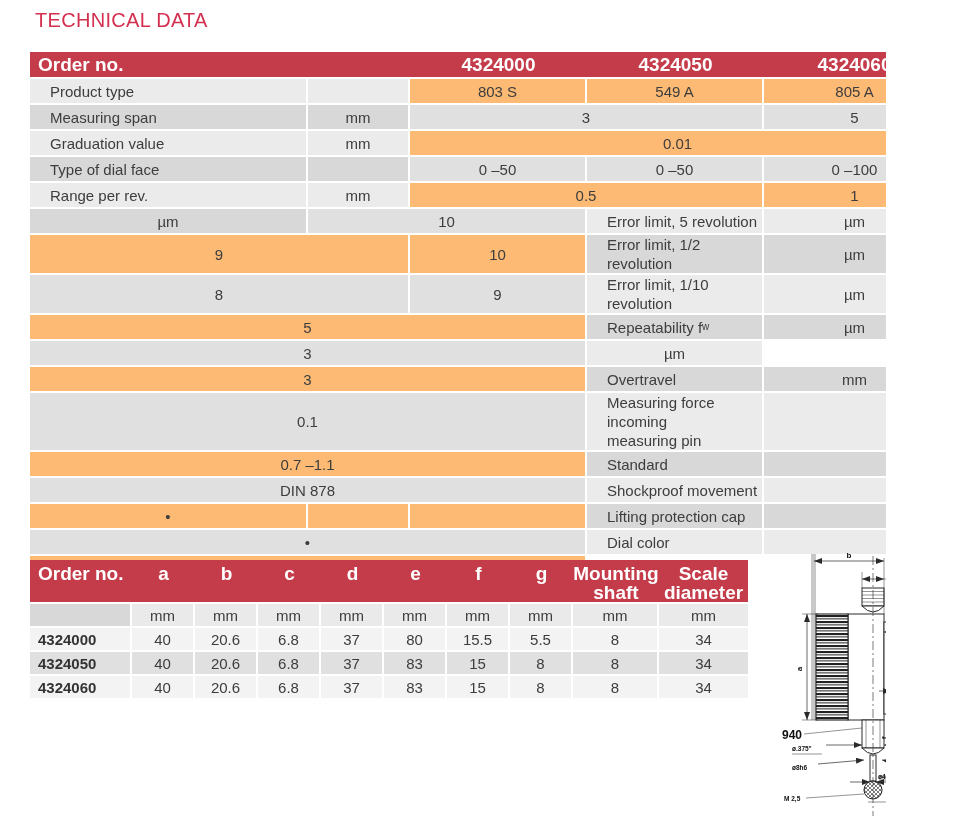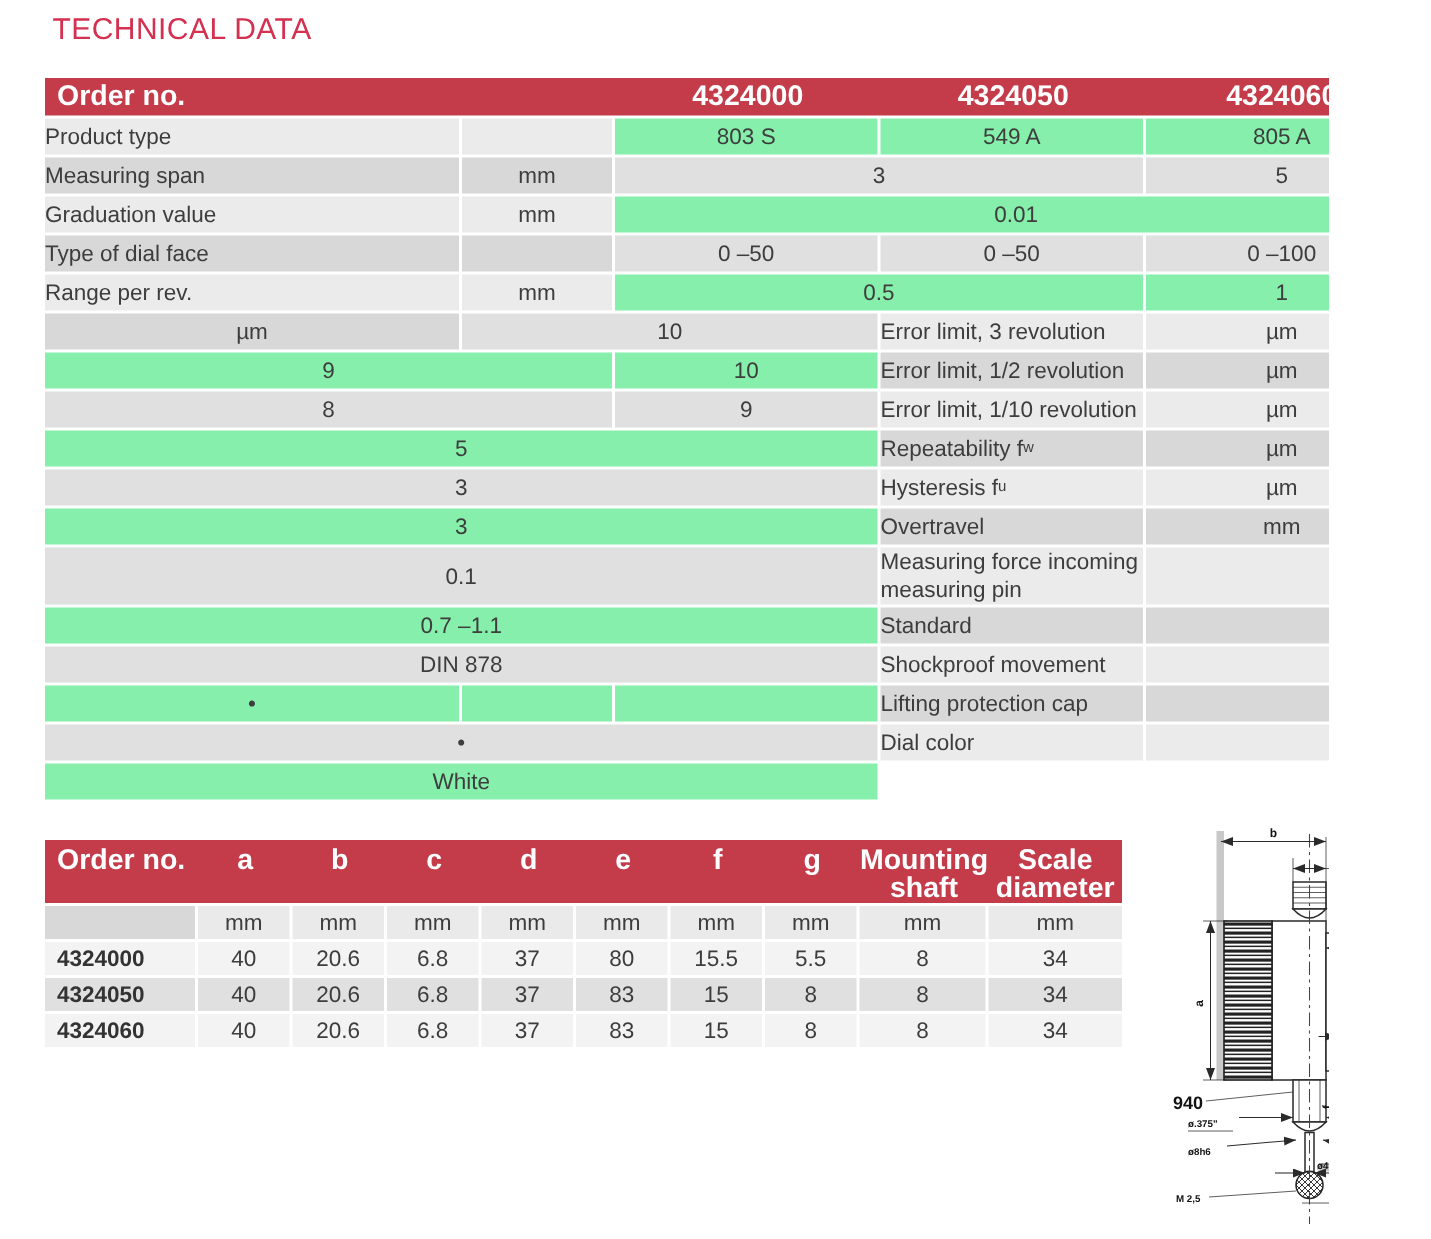--- a/index.html
+++ b/index.html
@@ -10,25 +10,25 @@
   
   #t1{position:absolute;left:30px;top:52px;width:915px;}
   .redbar{display:flex;background:#c43b4a;color:#fff;font-weight:700;font-size:19px;align-items:center;}
   #t1-head{height:25px;margin-bottom:2px;}
   #t1-head .h-lab{width:380px;padding-left:8px;box-sizing:border-box;}
   #t1-head .h-col{text-align:center;}
   #t1-head .h-c1{width:177px;}#t1-head .h-c2{width:177px;}#t1-head .h-c3{width:181px;}
   #t1-body{display:grid;grid-template-columns:276px 100px 175px 175px 181px;gap:2px;
            grid-auto-rows:minmax(24px,auto);font-size:15px;}
   .c{display:flex;align-items:center;}
-  .c.lab{padding-left:0;white-space:pre-line;line-height:19px;}
+  .c.lab{padding-left:20px;white-space:pre-line;line-height:19px;}
   .c.unit,.c.val{justify-content:center;text-align:center;}
   .sp2{grid-column:span 2;}.sp3{grid-column:span 3;}
   .lt.lab,.lt.unit{background:#ebebeb;}
-  .lt.val{background:#86efac;}
+  .lt.val{background:#fdba74;}
   .dk.lab,.dk.unit{background:#d8d8d8;}
   .dk.val{background:#e0e0e0;}
   sub{font-size:10px;line-height:0;}
 
   
   #t2{position:absolute;left:30px;top:560px;width:718px;}
   #t2-head{margin-bottom:2px;align-items:flex-start;min-height:42px;}
   #t2-head div{box-sizing:border-box;padding-top:4px;text-align:center;line-height:19px;}
   #t2-head .h0{width:102px;text-align:left;padding-left:8px;}
   #t2-head .hl{width:63px;}
@@ -85,35 +85,34 @@
         <div class="c unit dk"></div>
         <div class="c val dk">0 –50</div>
         <div class="c val dk">0 –50</div>
         <div class="c val dk">0 –100</div>
         <div class="c lab lt"><span>Range per rev.</span></div>
         <div class="c unit lt">mm</div>
         <div class="c val lt sp2">0.5</div>
         <div class="c val lt">1</div>
         <div class="c unit dk">µm</div>
         <div class="c val dk sp2">10</div>
-        <div class="c lab lt"><span>Error limit, 3 revolution</span></div>
+        <div class="c lab lt"><span>Error limit, 5 revolution</span></div>
         <div class="c unit lt">µm</div>
         <div class="c val lt sp2">9</div>
         <div class="c val lt">10</div>
         <div class="c lab dk"><span>Error limit, 1/2 revolution</span></div>
         <div class="c unit dk">µm</div>
         <div class="c val dk sp2">8</div>
         <div class="c val dk">9</div>
         <div class="c lab lt"><span>Error limit, 1/10 revolution</span></div>
         <div class="c unit lt">µm</div>
         <div class="c val lt sp3">5</div>
         <div class="c lab dk"><span>Repeatability f</span><sub>w</sub></div>
         <div class="c unit dk">µm</div>
         <div class="c val dk sp3">3</div>
-        <div class="c lab lt"><span>Hysteresis f</span><sub>u</sub></div>
         <div class="c unit lt">µm</div>
         <div class="c val lt sp3">3</div>
         <div class="c lab dk"><span>Overtravel</span></div>
         <div class="c unit dk">mm</div>
         <div class="c val dk sp3">0.1</div>
         <div class="c lab lt"><span>Measuring force incoming
 measuring pin</span></div>
         <div class="c unit lt"></div>
         <div class="c val lt sp3">0.7 –1.1</div>
         <div class="c lab dk"><span>Standard</span></div>

